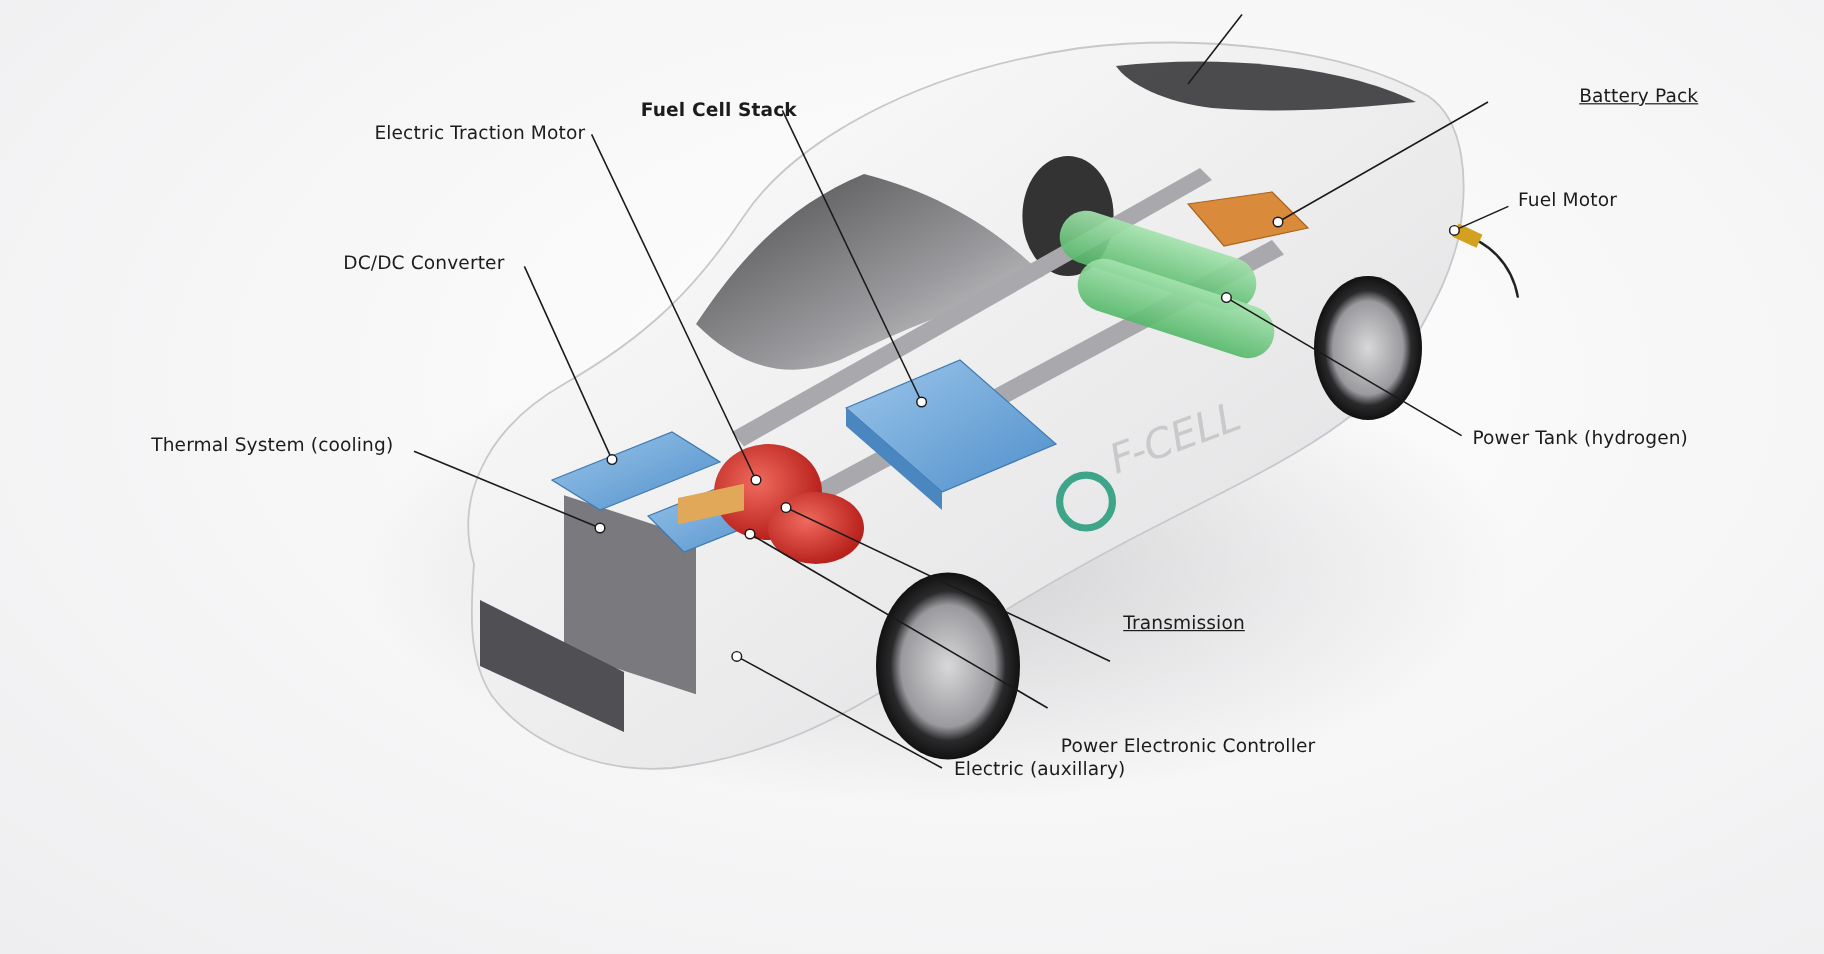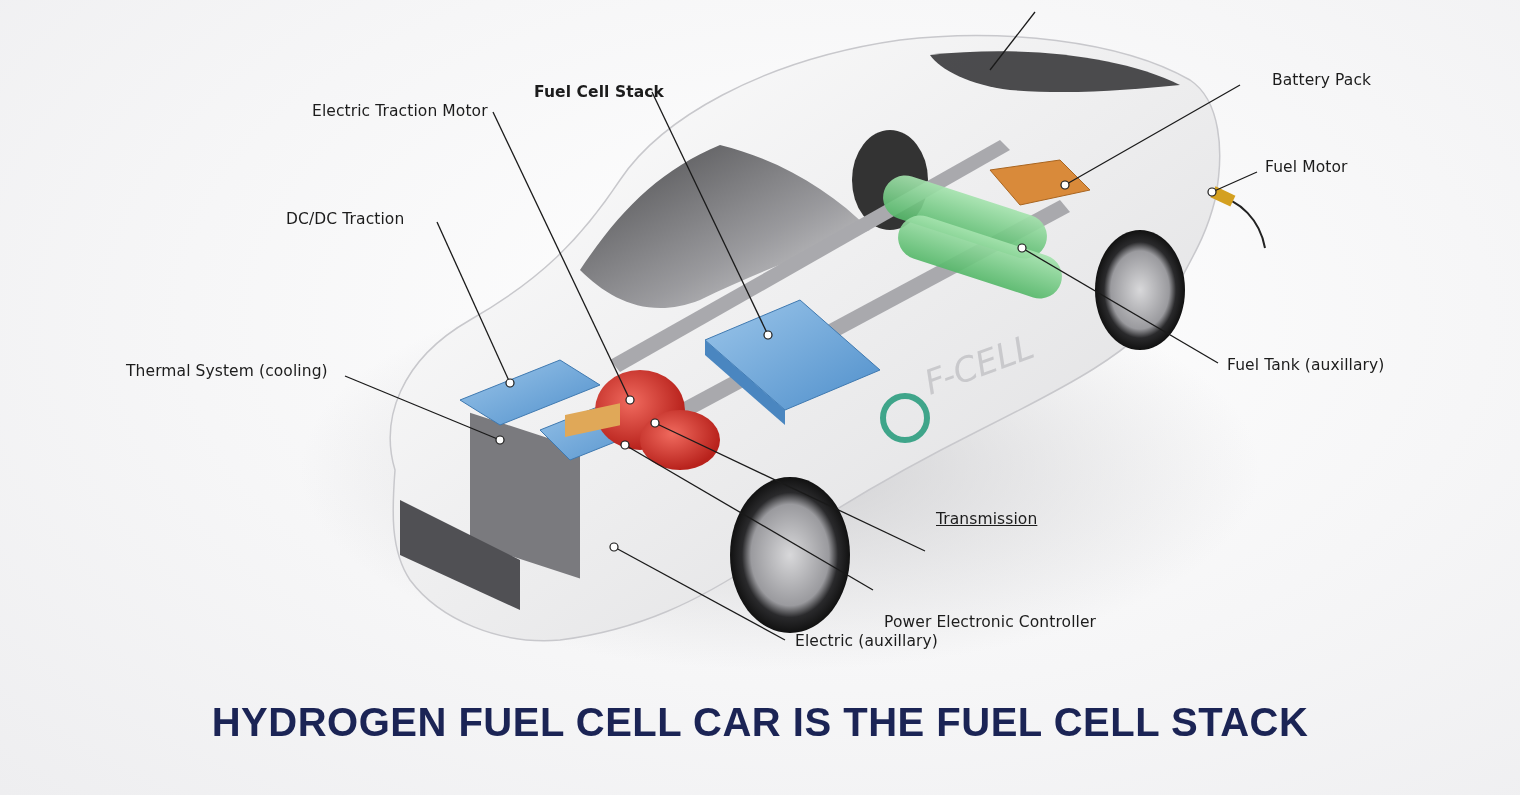--- a/index.html
+++ b/index.html
@@ -134,23 +134,22 @@
       <circle cx="500" cy="440" r="4"></circle>
       <circle cx="1022" cy="248" r="4"></circle>
       <circle cx="655" cy="423" r="4"></circle>
       <circle cx="625" cy="445" r="4"></circle>
       <circle cx="614" cy="547" r="4"></circle>
     </g>
   </svg>
 
   <div class="label" style="left:312px; top:102px;">Electric Traction Motor</div>
   <div class="label" style="left:534px; top:83px;font-weight:bold;">Fuel Cell Stack</div>
-  <div class="label" style="left:1272px; top:71px;">Battery Pack</div>
+  <div class="label" style="left:1316px; top:71px;text-decoration:underline;">Battery Pack</div>
   <div class="label" style="left:1265px; top:158px;">Fuel Motor</div>
-  <div class="label" style="left:286px; top:210px;">DC/DC Traction</div>
+  <div class="label" style="left:286px; top:210px;">DC/DC Converter</div>
   <div class="label" style="left:126px; top:362px;">Thermal System (cooling)</div>
-  <div class="label" style="left:1227px; top:356px;">Fuel Tank (auxillary)</div>
+  <div class="label" style="left:1227px; top:356px;">Power Tank (hydrogen)</div>
   <div class="label" style="left:936px; top:510px;text-decoration:underline;">Transmission</div>
   <div class="label" style="left:884px; top:613px;">Power Electronic Controller</div>
   <div class="label" style="left:795px; top:632px;">Electric (auxillary)</div>
 
-  <div class="title">HYDROGEN FUEL CELL CAR IS THE FUEL CELL STACK</div>
 </div>
 
 </body></html>

